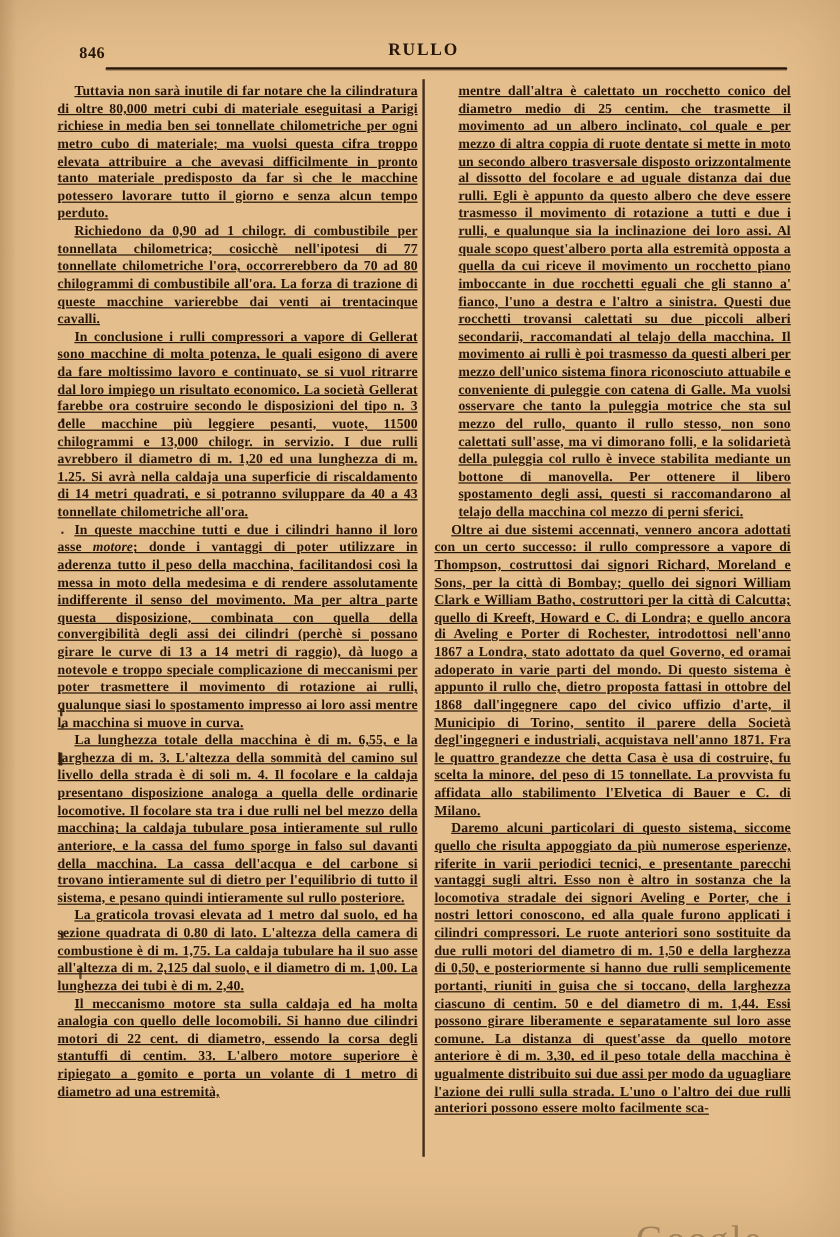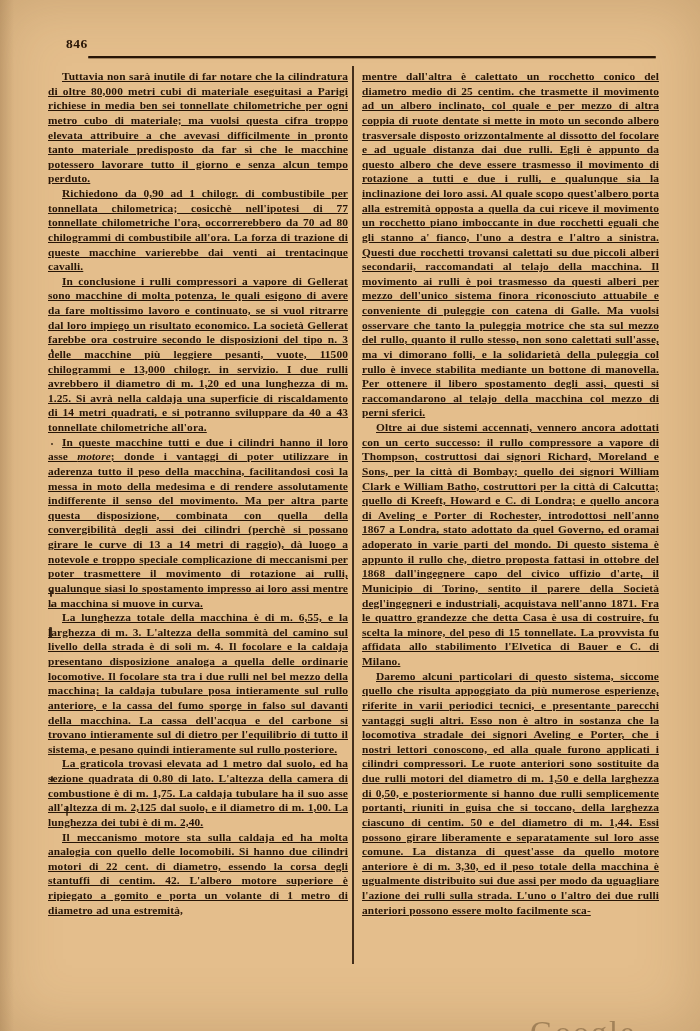--- a/index.html
+++ b/index.html
@@ -46,21 +46,21 @@
     font-size:11.4px;line-height:14.62px;
     font-weight:700;
     text-align:justify;
     letter-spacing:.1px;
     word-spacing:.4px;
     text-decoration:underline;
   }
   .col-left{left:48px;width:300px;}
   .col-right{left:362px;width:297px;}
   .text-column p{margin:0;text-indent:14px;}
-  .col-right p:first-child{text-indent:0;}
+  .col-right p:first-child{text-indent:0;margin-left:20px;}
   .text-column i{font-style:italic;}
   
   .speck{position:absolute;background:var(--ink);border-radius:1px;opacity:.85;}
   .sp1{left:51px;top:349px;width:2px;height:3px;}
   .sp2{left:51px;top:443px;width:2px;height:2px;}
   .sp3{left:50px;top:590px;width:2px;height:7px;}
   .sp4{left:51px;top:604px;width:2px;height:3px;}
   .sp5{left:49px;top:627px;width:3px;height:11px;}
   .sp6{left:51px;top:776px;width:2px;height:6px;}
   .sp7{left:66px;top:806px;width:2px;height:10px;opacity:.7;}
@@ -76,34 +76,35 @@
     letter-spacing:2px;
   }
 </style>
 </head>
 <body>
 
 <div class="page">
 
   <div class="header-row">
     <span class="page-number">846</span>
+    <span class="running-title">RULLO</span>
   </div>
 
   <div class="header-rule"></div>
 
   <div class="column-divider"></div>
 
   <div class="text-column col-left">
       <p><span>Tuttavia non sarà inutile di far notare che la cilindratura di oltre 80,000 metri cubi di materiale eseguitasi a Parigi richiese in media ben sei tonnellate chilometriche per ogni metro cubo di materiale; ma vuolsi questa cifra troppo elevata attribuire a che avevasi difficilmente in pronto tanto materiale predisposto da far sì che le macchine potessero lavorare tutto il giorno e senza alcun tempo perduto.</span></p>
       <p><span>Richiedono da 0,90 ad 1 chilogr. di combustibile per tonnellata chilometrica; cosicchè nell'ipotesi di 77 tonnellate chilometriche l'ora, occorrerebbero da 70 ad 80 chilogrammi di combustibile all'ora. La forza di trazione di queste macchine varierebbe dai venti ai trentacinque cavalli.</span></p>
       <p><span>In conclusione i rulli compressori a vapore di Gellerat sono macchine di molta potenza, le quali esigono di avere da fare moltissimo lavoro e continuato, se si vuol ritrarre dal loro impiego un risultato economico. La società Gellerat farebbe ora costruire secondo le disposizioni del tipo n. 3 delle macchine più leggiere pesanti, vuote, 11500 chilogrammi e 13,000 chilogr. in servizio. I due rulli avrebbero il diametro di m. 1,20 ed una lunghezza di m. 1.25. Si avrà nella caldaja una superficie di riscaldamento di 14 metri quadrati, e si potranno sviluppare da 40 a 43 tonnellate chilometriche all'ora.</span></p>
       <p><span>In queste macchine tutti e due i cilindri hanno il loro asse </span><i>motore</i><span>; donde i vantaggi di poter utilizzare in aderenza tutto il peso della macchina, facilitandosi così la messa in moto della medesima e di rendere assolutamente indifferente il senso del movimento. Ma per altra parte questa disposizione, combinata con quella della convergibilità degli assi dei cilindri (perchè si possano girare le curve di 13 a 14 metri di raggio), dà luogo a notevole e troppo speciale complicazione di meccanismi per poter trasmettere il movimento di rotazione ai rulli, qualunque siasi lo spostamento impresso ai loro assi mentre la macchina si muove in curva.</span></p>
       <p><span>La lunghezza totale della macchina è di m. 6,55, e la larghezza di m. 3. L'altezza della sommità del camino sul livello della strada è di soli m. 4. Il focolare e la caldaja presentano disposizione analoga a quella delle ordinarie locomotive. Il focolare sta tra i due rulli nel bel mezzo della macchina; la caldaja tubulare posa intieramente sul rullo anteriore, e la cassa del fumo sporge in falso sul davanti della macchina. La cassa dell'acqua e del carbone si trovano intieramente sul di dietro per l'equilibrio di tutto il sistema, e pesano quindi intieramente sul rullo posteriore.</span></p>
       <p><span>La graticola trovasi elevata ad 1 metro dal suolo, ed ha sezione quadrata di 0.80 di lato. L'altezza della camera di combustione è di m. 1,75. La caldaja tubulare ha il suo asse all'altezza di m. 2,125 dal suolo, e il diametro di m. 1,00. La lunghezza dei tubi è di m. 2,40.</span></p>
-      <p><span>Il meccanismo motore sta sulla caldaja ed ha molta analogia con quello delle locomobili. Si hanno due cilindri motori di 22 cent. di diametro, essendo la corsa degli stantuffi di centim. 42. L'albero motore superiore è ripiegato a gomito e porta un volante di 1 metro di diametro ad una estremità,</span></p>
+      <p><span>Il meccanismo motore sta sulla caldaja ed ha molta analogia con quello delle locomobili. Si hanno due cilindri motori di 22 cent. di diametro, essendo la corsa degli stantuffi di centim. 33. L'albero motore superiore è ripiegato a gomito e porta un volante di 1 metro di diametro ad una estremità,</span></p>
     </div>
   <div class="text-column col-right">
       <p><span>mentre dall'altra è calettato un rocchetto conico del diametro medio di 25 centim. che trasmette il movimento ad un albero inclinato, col quale e per mezzo di altra coppia di ruote dentate si mette in moto un secondo albero trasversale disposto orizzontalmente al dissotto del focolare e ad uguale distanza dai due rulli. Egli è appunto da questo albero che deve essere trasmesso il movimento di rotazione a tutti e due i rulli, e qualunque sia la inclinazione dei loro assi. Al quale scopo quest'albero porta alla estremità opposta a quella da cui riceve il movimento un rocchetto piano imboccante in due rocchetti eguali che gli stanno a' fianco, l'uno a destra e l'altro a sinistra. Questi due rocchetti trovansi calettati su due piccoli alberi secondarii, raccomandati al telajo della macchina. Il movimento ai rulli è poi trasmesso da questi alberi per mezzo dell'unico sistema finora riconosciuto attuabile e conveniente di puleggie con catena di Galle. Ma vuolsi osservare che tanto la puleggia motrice che sta sul mezzo del rullo, quanto il rullo stesso, non sono calettati sull'asse, ma vi dimorano folli, e la solidarietà della puleggia col rullo è invece stabilita mediante un bottone di manovella. Per ottenere il libero spostamento degli assi, questi si raccomandarono al telajo della macchina col mezzo di perni sferici.</span></p>
       <p><span>Oltre ai due sistemi accennati, vennero ancora adottati con un certo successo: il rullo compressore a vapore di Thompson, costruttosi dai signori Richard, Moreland e Sons, per la città di Bombay; quello dei signori William Clark e William Batho, costruttori per la città di Calcutta; quello di Kreeft, Howard e C. di Londra; e quello ancora di Aveling e Porter di Rochester, introdottosi nell'anno 1867 a Londra, stato adottato da quel Governo, ed oramai adoperato in varie parti del mondo. Di questo sistema è appunto il rullo che, dietro proposta fattasi in ottobre del 1868 dall'ingegnere capo del civico uffizio d'arte, il Municipio di Torino, sentito il parere della Società degl'ingegneri e industriali, acquistava nell'anno 1871. Fra le quattro grandezze che detta Casa è usa di costruire, fu scelta la minore, del peso di 15 tonnellate. La provvista fu affidata allo stabilimento l'Elvetica di Bauer e C. di Milano.</span></p>
       <p><span>Daremo alcuni particolari di questo sistema, siccome quello che risulta appoggiato da più numerose esperienze, riferite in varii periodici tecnici, e presentante parecchi vantaggi sugli altri. Esso non è altro in sostanza che la locomotiva stradale dei signori Aveling e Porter, che i nostri lettori conoscono, ed alla quale furono applicati i cilindri compressori. Le ruote anteriori sono sostituite da due rulli motori del diametro di m. 1,50 e della larghezza di 0,50, e posteriormente si hanno due rulli semplicemente portanti, riuniti in guisa che si toccano, della larghezza ciascuno di centim. 50 e del diametro di m. 1,44. Essi possono girare liberamente e separatamente sul loro asse comune. La distanza di quest'asse da quello motore anteriore è di m. 3,30, ed il peso totale della macchina è ugualmente distribuito sui due assi per modo da uguagliare l'azione dei rulli sulla strada. L'uno o l'altro dei due rulli anteriori possono essere molto facilmente sca-</span></p>
     </div>
 
   <div class="speck sp1"></div>
   <div class="speck sp2"></div>
   <div class="speck sp3"></div>

